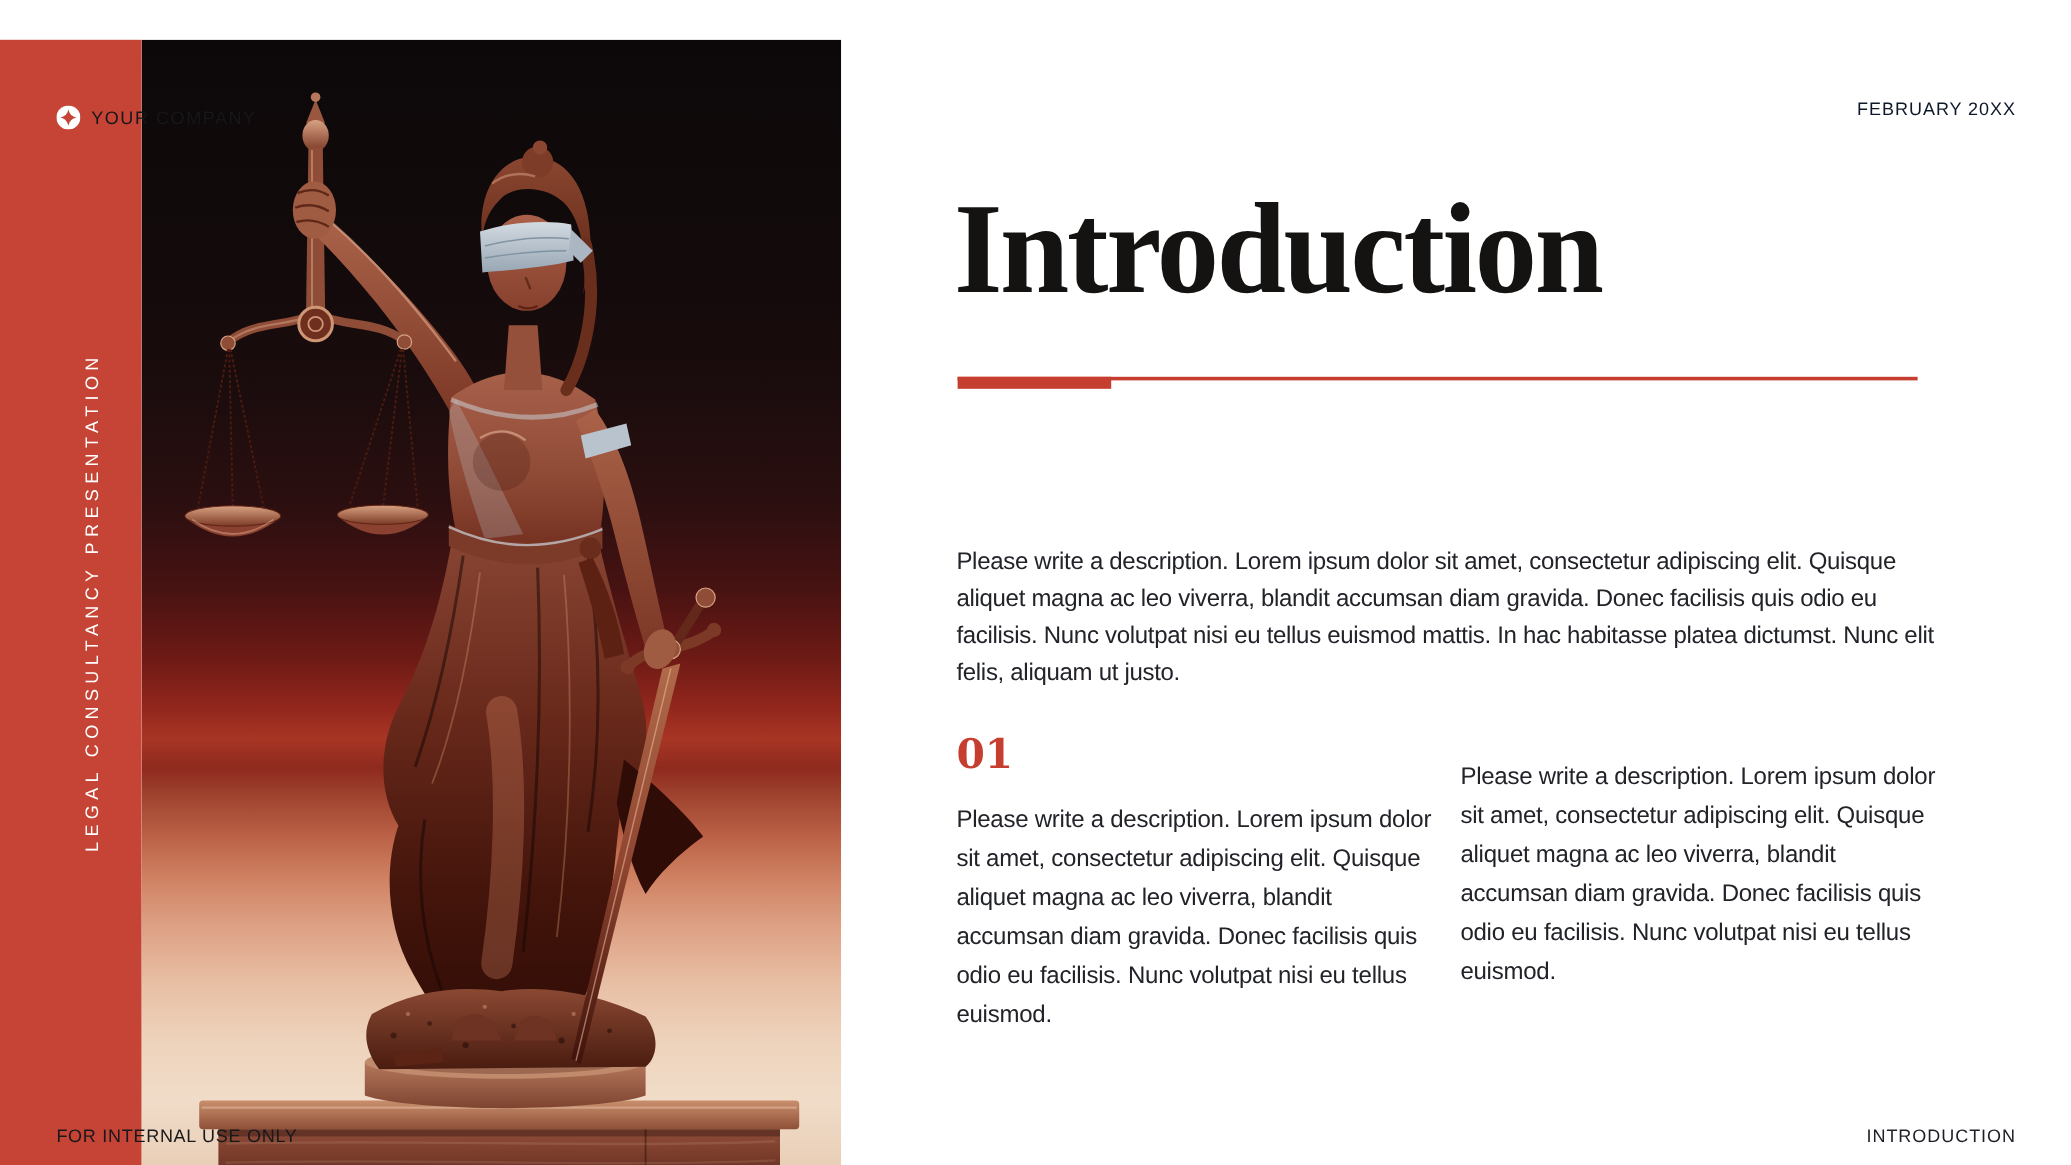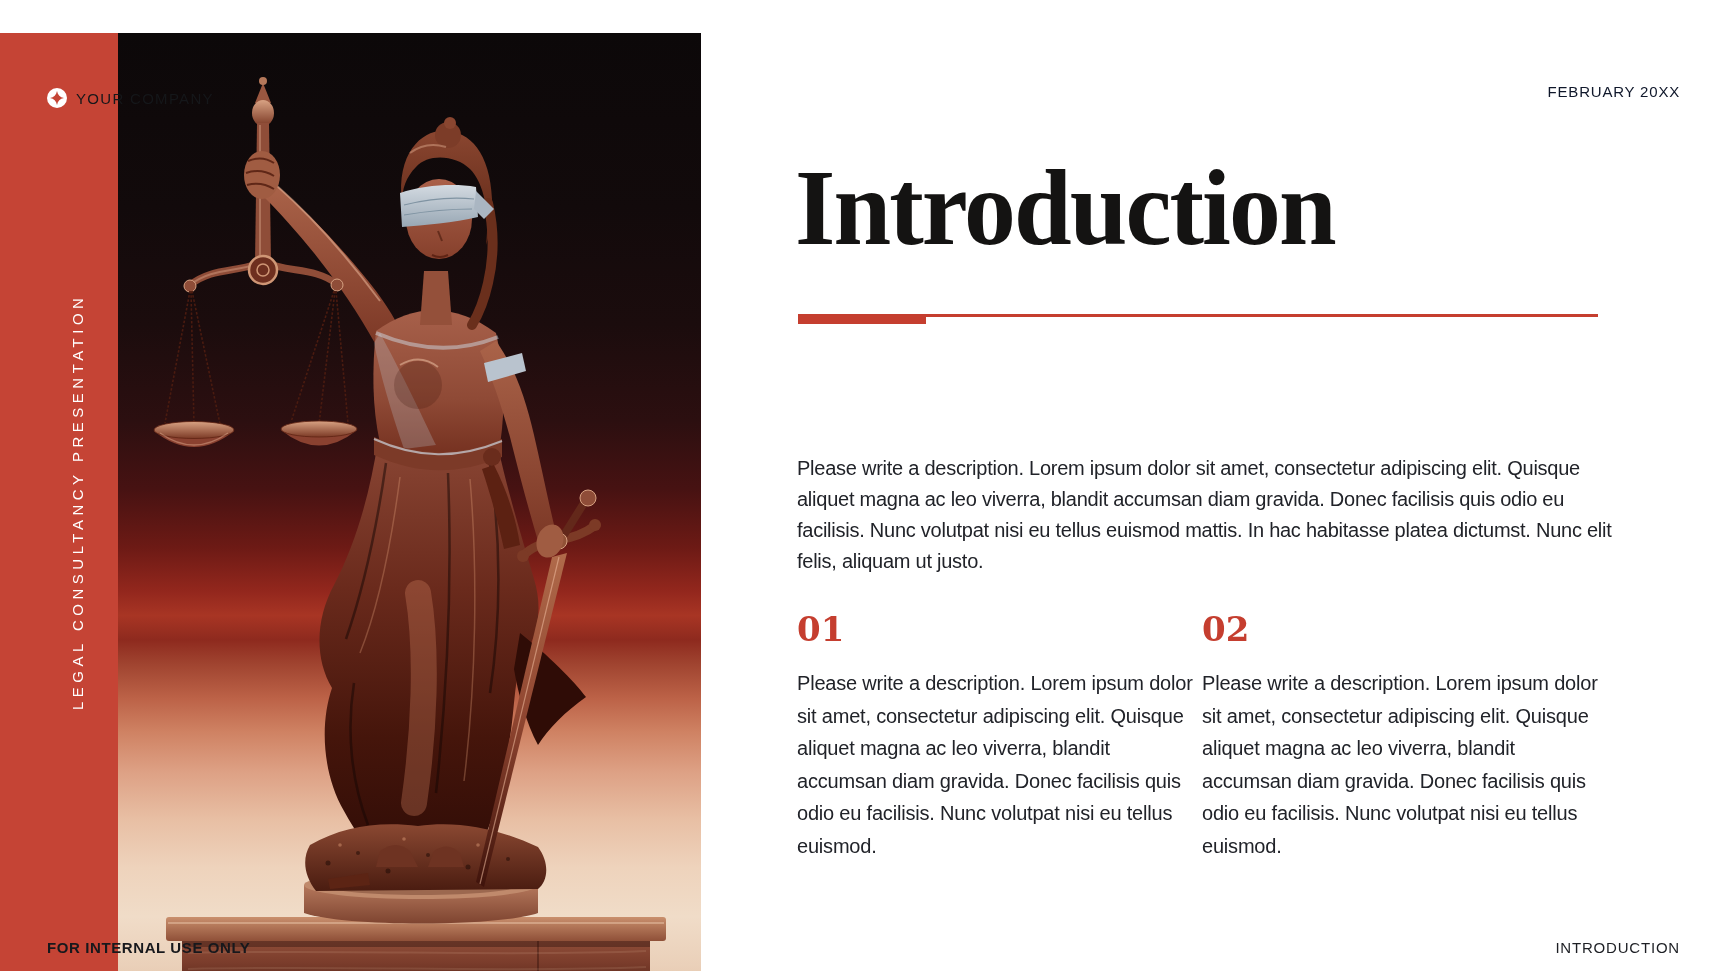--- a/index.html
+++ b/index.html
@@ -34,21 +34,21 @@
     font-size:15px;letter-spacing:0.8px;color:#0f172a;z-index:6;
   }
   .vertical-label{
     position:absolute;left:68px;top:277px;width:20px;height:400px;
     writing-mode:vertical-rl;transform:rotate(180deg);
     font-size:15px;line-height:20px;letter-spacing:4.5px;
     color:#ffffff;white-space:nowrap;z-index:6;
   }
   .footer-left{
     position:absolute;left:47px;top:905px;
-    font-size:15px;letter-spacing:0.6px;color:#17181c;z-index:6;line-height:20px;font-weight:bold;
+    font-size:15px;letter-spacing:0.6px;color:#17181c;z-index:6;line-height:20px;
   }
   .footer-right{
     position:absolute;right:46px;top:905px;
     font-size:15px;letter-spacing:0.8px;color:#1d1f24;z-index:6;line-height:20px;
   }
   .page-title{
     position:absolute;left:795px;top:120px;margin:0;
     font-family:"Liberation Serif","DejaVu Serif",serif;
     font-weight:700;font-size:108px;line-height:110px;letter-spacing:-2px;
     color:#141312;transform:scaleX(0.96);transform-origin:left center;
@@ -67,21 +67,21 @@
     position:absolute;left:797px;top:352px;margin:0;
     font-size:29px;font-weight:700;letter-spacing:-0.2px;color:#0f1012;
     white-space:nowrap;
   }
   .statement-body{
     position:absolute;left:797px;top:420px;width:822px;margin:0;
     font-size:20px;line-height:31px;letter-spacing:-0.25px;color:#212329;
   }
   .points{
     position:absolute;left:797px;top:578px;width:830px;
-    display:grid;grid-template-columns:405px 405px;
+    display:grid;grid-template-columns:405px 405px;column-gap:15px;
   }
   .point-number{
     margin:0;
     font-family:"DejaVu Serif","Liberation Serif",serif;
     font-weight:700;font-size:34px;line-height:36px;color:#C53E2F;
   }
   .point-body{
     margin:20px 0 0 0;
     font-size:20px;line-height:32.5px;letter-spacing:-0.2px;color:#212329;
   }
@@ -329,18 +329,17 @@
   </div>
 
   <p class="statement-body">Please write a description. Lorem ipsum dolor sit amet, consectetur adipiscing elit. Quisque aliquet magna ac leo viverra, blandit accumsan diam gravida. Donec facilisis quis odio eu facilisis. Nunc volutpat nisi eu tellus euismod mattis. In hac habitasse platea dictumst. Nunc elit felis, aliquam ut justo.</p>
 
   <div class="points">
     <div class="point">
       <p class="point-number">01</p>
       <p class="point-body">Please write a description. Lorem ipsum dolor sit amet, consectetur adipiscing elit. Quisque aliquet magna ac leo viverra, blandit accumsan diam gravida. Donec facilisis quis odio eu facilisis. Nunc volutpat nisi eu tellus euismod.</p>
     </div>
     <div class="point">
-      <p class="point-number">02</p>
       <p class="point-body">Please write a description. Lorem ipsum dolor sit amet, consectetur adipiscing elit. Quisque aliquet magna ac leo viverra, blandit accumsan diam gravida. Donec facilisis quis odio eu facilisis. Nunc volutpat nisi eu tellus euismod.</p>
     </div>
   </div>
 
 </div>
 
 </body></html>

